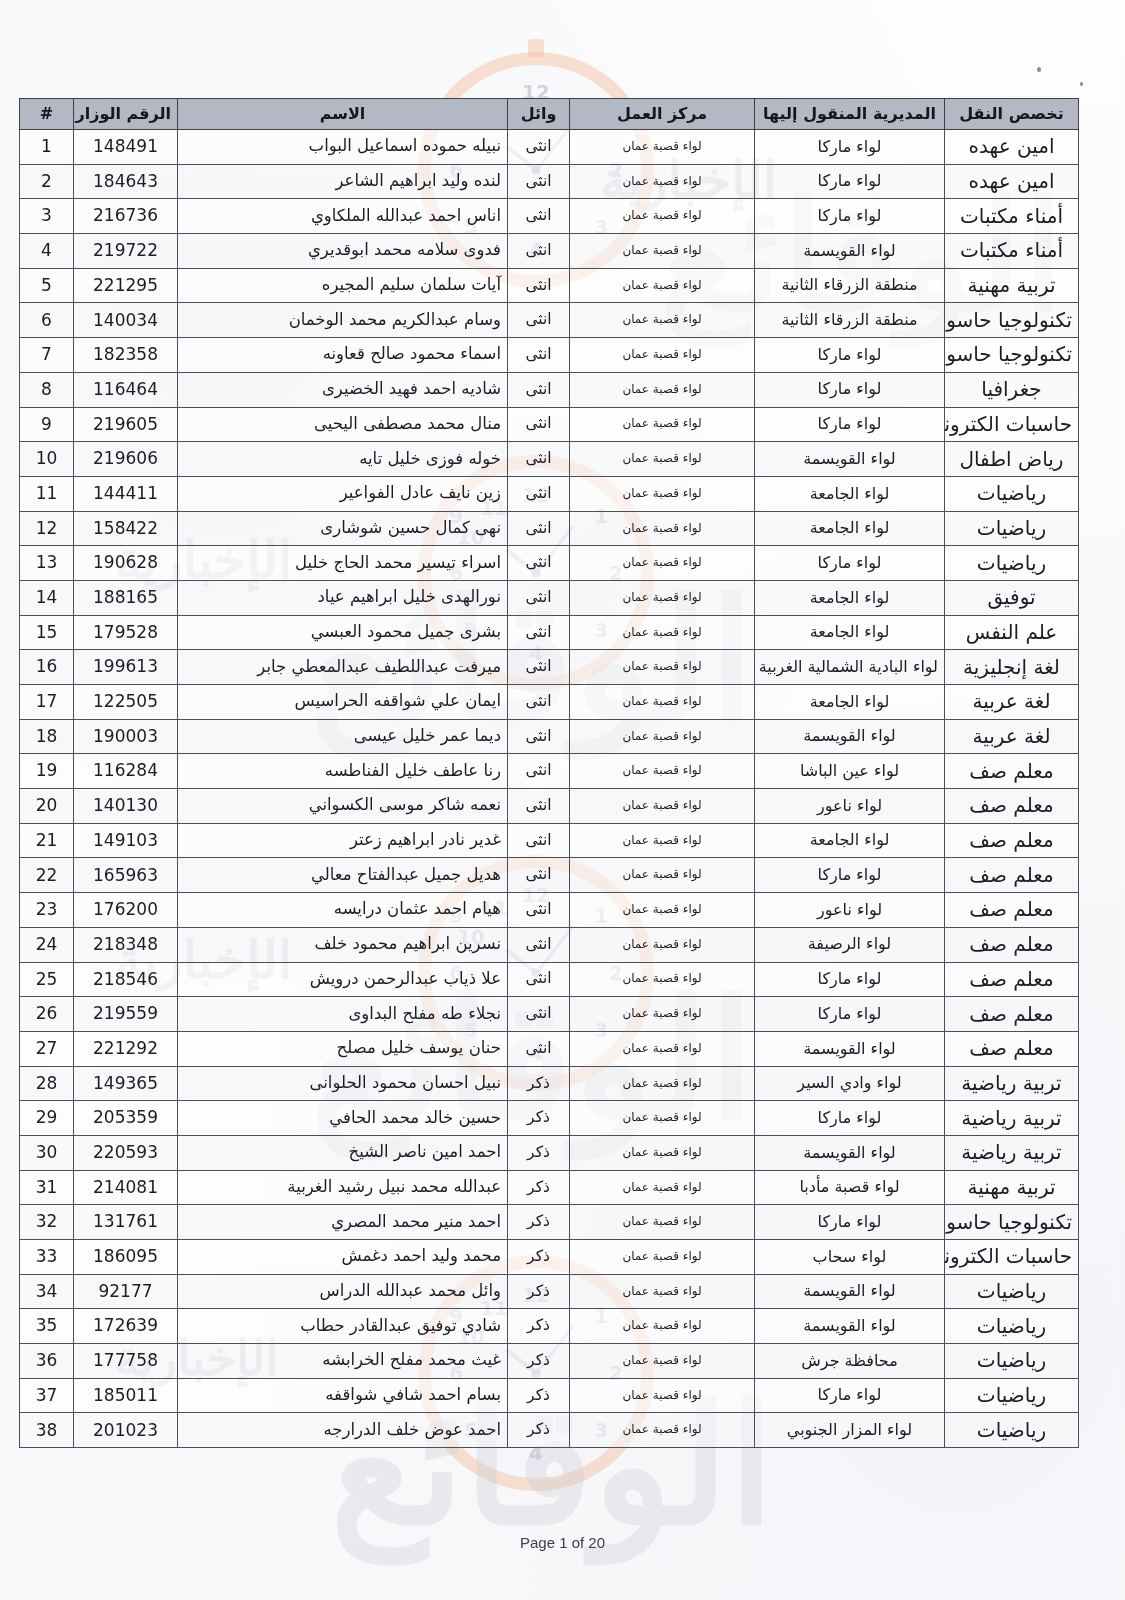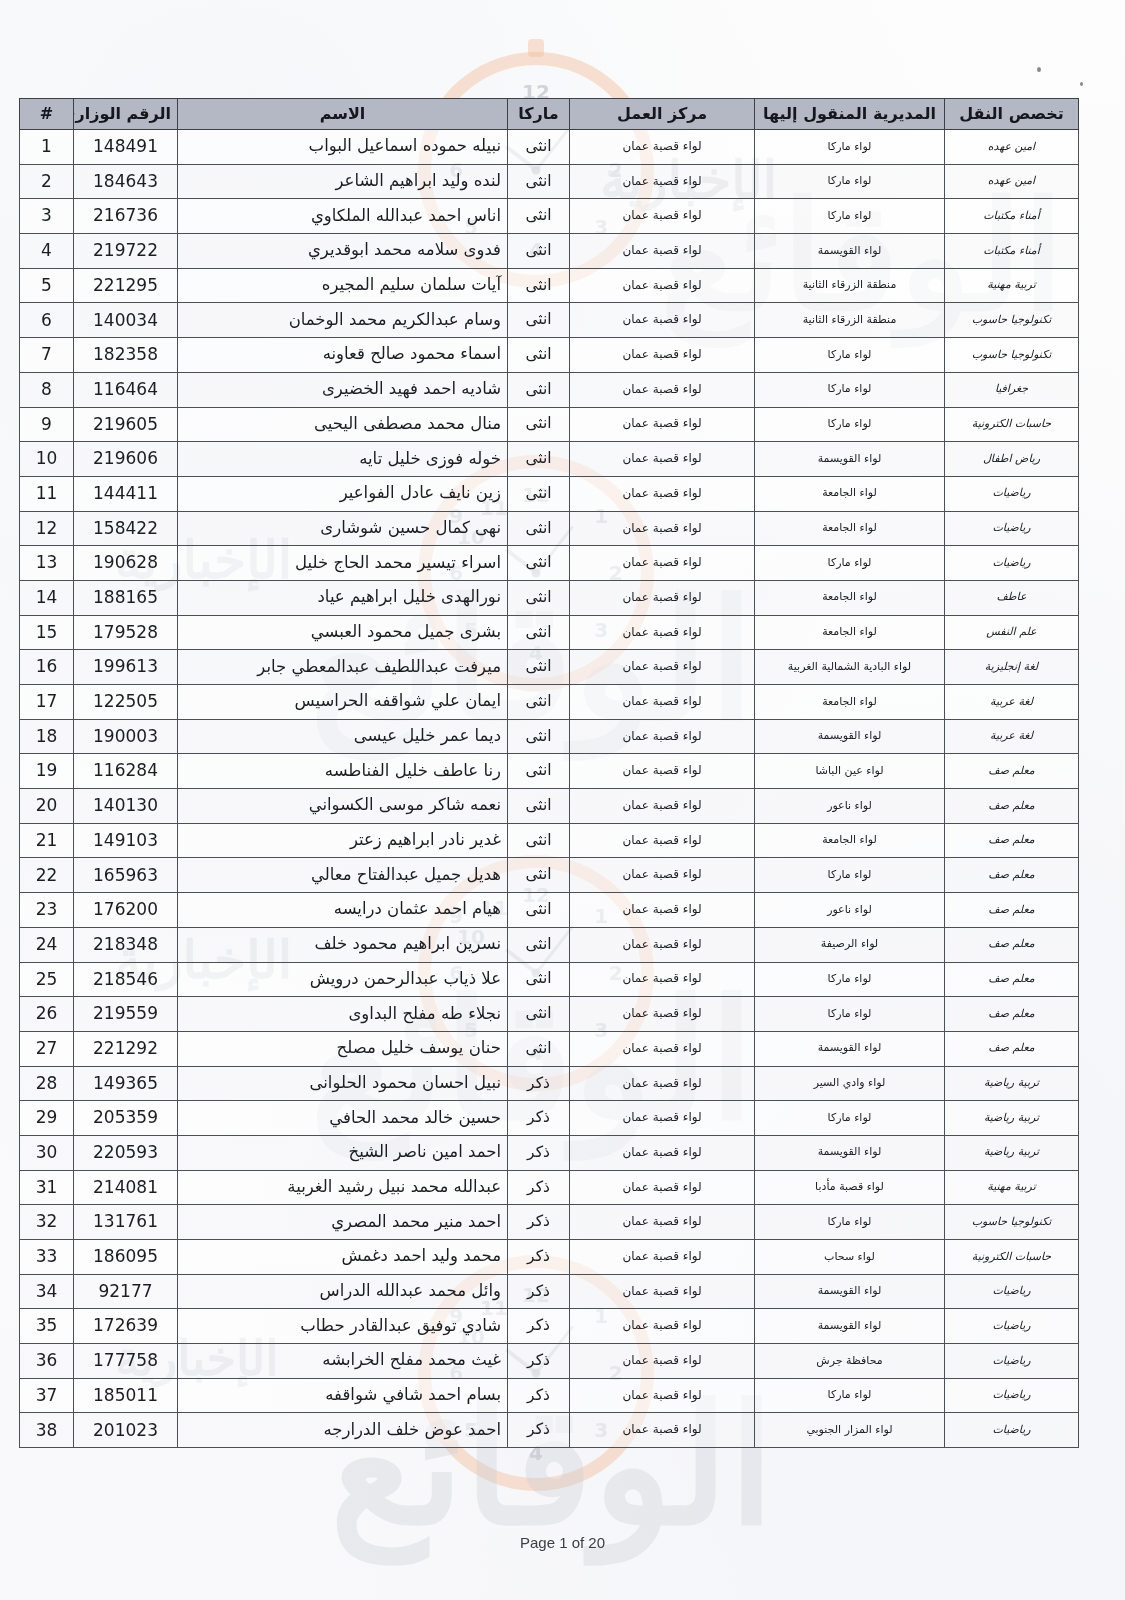--- a/index.html
+++ b/index.html
@@ -118,22 +118,22 @@
   col.c-gen   { width:62px;  }
   col.c-work  { width:185px; }
   col.c-dir   { width:190px; }
   col.c-spec  { width:134px; }
 
   td.idx  { font-size:17px; }
   td.moe  { font-size:17px; }
   td.name { text-align:right; font-size:16.5px; }
   td.gen  { font-size:15.5px; }
   td.work { font-size:12px; }
-  td.dir  { font-size:11px;margin-left:16px; }
-  td.spec { font-size:11px;font-style:italic; }
+  td.dir  { font-size:16px;margin-left:16px; }
+  td.spec { font-size:20px; }
 
   
   #footer {
     position:absolute;
     left:0; right:0;
     top:1534px;
     text-align:center;
     font-family:Liberation Sans, sans-serif;
     font-size:15px;
     color:#3b3e44;
@@ -247,21 +247,21 @@
         <col class="c-gen">
           <col class="c-name">
           <col class="c-moe">
           <col class="c-idx">
       </colgroup>
       <thead>
         <tr>
           <th>تخصص النقل</th>
           <th>المديرية المنقول إليها</th>
           <th>مركز العمل</th>
-          <th>ماركا</th>
+          <th>وائل</th>
           <th>الاسم</th>
           <th>الرقم الوزاري</th>
           <th>#</th>
         </tr>
       </thead>
       <tbody id="tbody">
           <tr>
             <td class="spec">امين عهده</td>
             <td class="dir">لواء ماركا</td>
             <td class="work">لواء قصبة عمان</td>
@@ -372,21 +372,21 @@
           <tr>
             <td class="spec">رياضيات</td>
             <td class="dir">لواء ماركا</td>
             <td class="work">لواء قصبة عمان</td>
             <td class="gen">انثى</td>
             <td class="name">اسراء تيسير محمد الحاج خليل</td>
             <td class="moe">190628</td>
             <td class="idx">13</td>
           </tr>
           <tr>
-            <td class="spec">عاطف</td>
+            <td class="spec">توفيق</td>
             <td class="dir">لواء الجامعة</td>
             <td class="work">لواء قصبة عمان</td>
             <td class="gen">انثى</td>
             <td class="name">نورالهدى خليل ابراهيم عياد</td>
             <td class="moe">188165</td>
             <td class="idx">14</td>
           </tr>
           <tr>
             <td class="spec">علم النفس</td>
             <td class="dir">لواء الجامعة</td>

